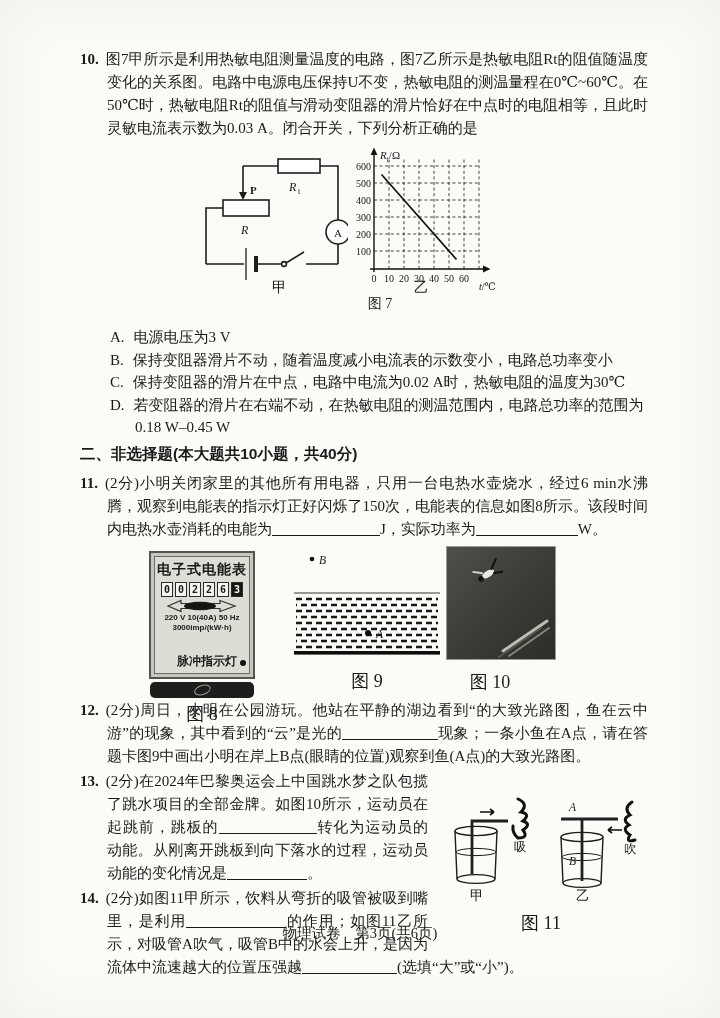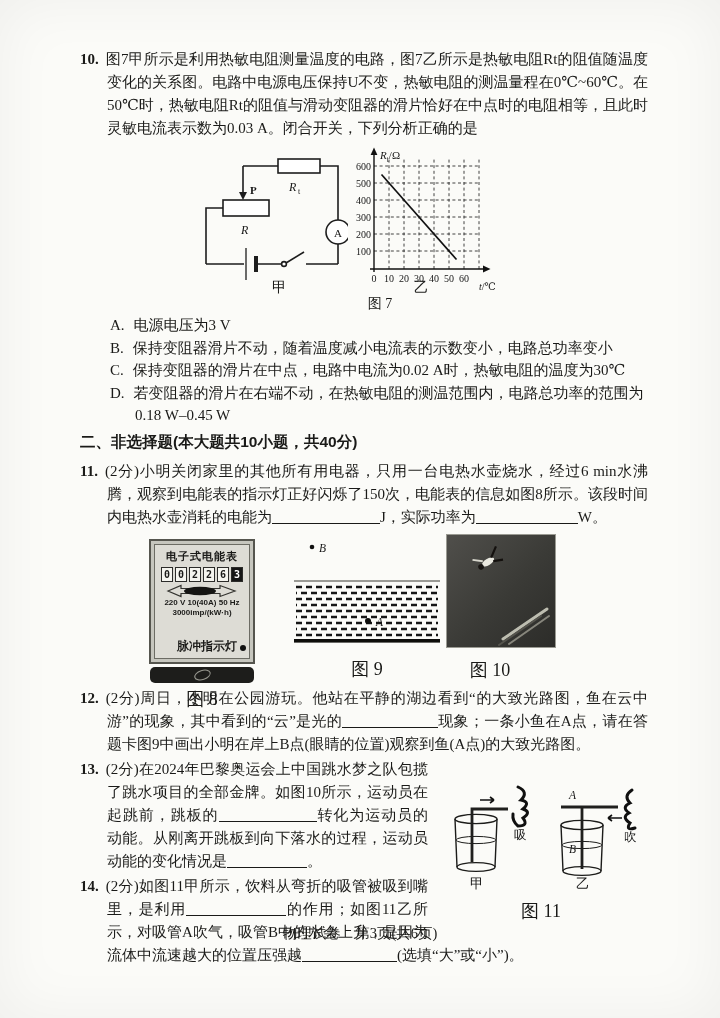--- a/index.html
+++ b/index.html
@@ -17,38 +17,38 @@
 
   
   .fig7-block { position:relative; height:170px; margin-top:4px; }
   .circuit-svg { position:absolute; left:118px; top:2px; }
   .graph-svg   { position:absolute; left:266px; top:0; }
   .fig7-jia { position:absolute; left:192px; top:134px; font-size:14.5px; }
   .fig7-yi  { position:absolute; left:334px; top:134px; font-size:14.5px; }
   .fig7-cap { position:absolute; left:250px; top:151px; width:100px; text-align:center; font-size:14px; }
   svg text { font-family:"Liberation Serif","DejaVu Serif",serif; fill:#161616; }
 
-  .options { margin-top:0; }
+  .options { margin-top:12px; }
   .option { margin:0 0 0 30px; padding-left:25px; text-indent:-25px; font-size:15px; line-height:22.5px; }
   .opt-letter { margin-right:9px; }
   .opt-cont { display:block; text-indent:0; }
 
   .section-heading { font-family:"Liberation Sans","DejaVu Sans",sans-serif; font-size:15.5px; font-weight:bold; margin:5px 0 7px; }
 
   
   .figrow { position:relative; height:142px; margin:8px 0 2px; }
   .figcap { text-align:center; font-size:18px; margin-top:4px; }
   .fig8 { position:absolute; left:66px; top:2px; width:112px; }
   .fig9 { position:absolute; left:212px; top:2px; width:150px; }
   .fig10 { position:absolute; left:366px; top:-3px; width:88px; }
 
   
   .meter { width:96px; background:#c6c6be; border:2px solid #55554e; padding:3px; margin:0 auto; }
   .meter-inner { border:1px solid #6c6c64; background:#dddcd5; padding:4px 2px 3px; }
-  .m-title { font-size:11px; font-weight:bold; text-align:center; letter-spacing:1px; white-space:nowrap; }
+  .m-title { font-size:14px; font-weight:bold; text-align:center; letter-spacing:1px; white-space:nowrap; }
   .digits { display:flex; justify-content:center; gap:2px; margin:3px 0 2px; }
   .digits span { width:10px; height:13px; border:1px solid #2c2c2a; background:#f5f5ef; font:bold 10px/13px "DejaVu Sans Mono",monospace; text-align:center; }
   .digits span.dark { background:#161616; color:#fff; }
   .m-arrow { display:block; margin:0 auto; }
   .m-spec { font-family:"Liberation Sans","DejaVu Sans",sans-serif; font-size:8px; font-weight:bold; text-align:center; line-height:10.5px; white-space:nowrap; }
   .m-lamp { font-size:12px; font-weight:bold; text-align:right; margin-top:19px; padding-right:1px; }
   .lamp-dot { display:inline-block; width:6px; height:6px; background:#111; border-radius:50%; vertical-align:-1px; margin-left:3px; }
   .meter-base { width:104px; height:16px; background:#1d1d1b; border-radius:5px; margin:3px auto 0; display:flex; align-items:center; justify-content:center; }
   .base-oval { width:15px; height:8px; border:1.3px solid #97978f; border-radius:50%; transform:rotate(-18deg); }
 

